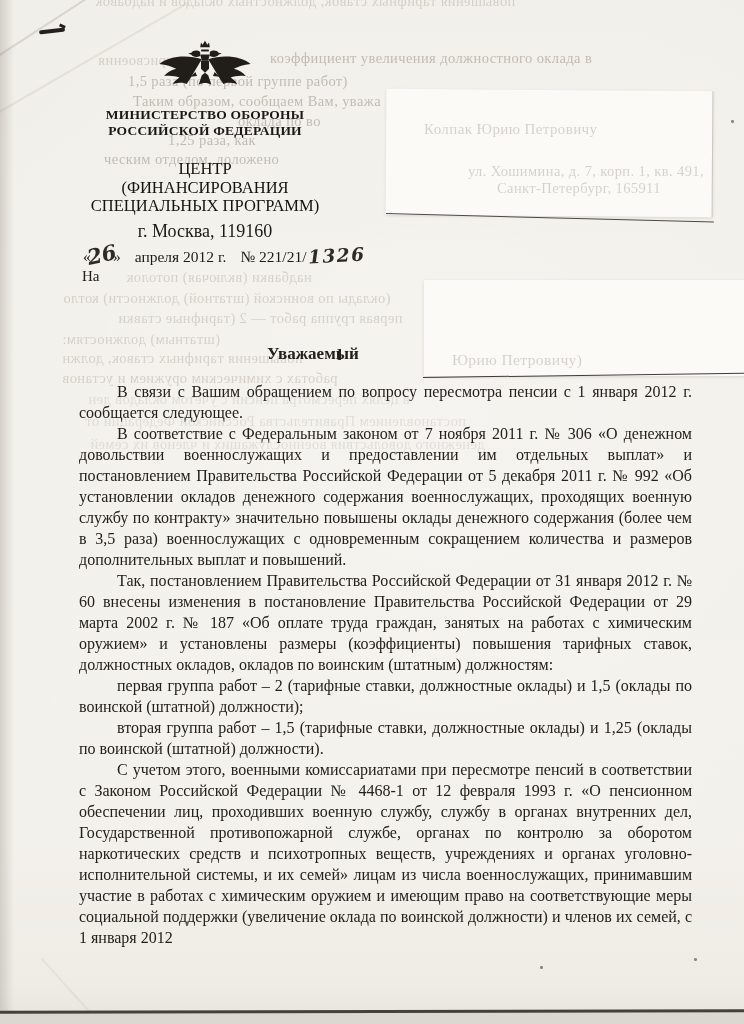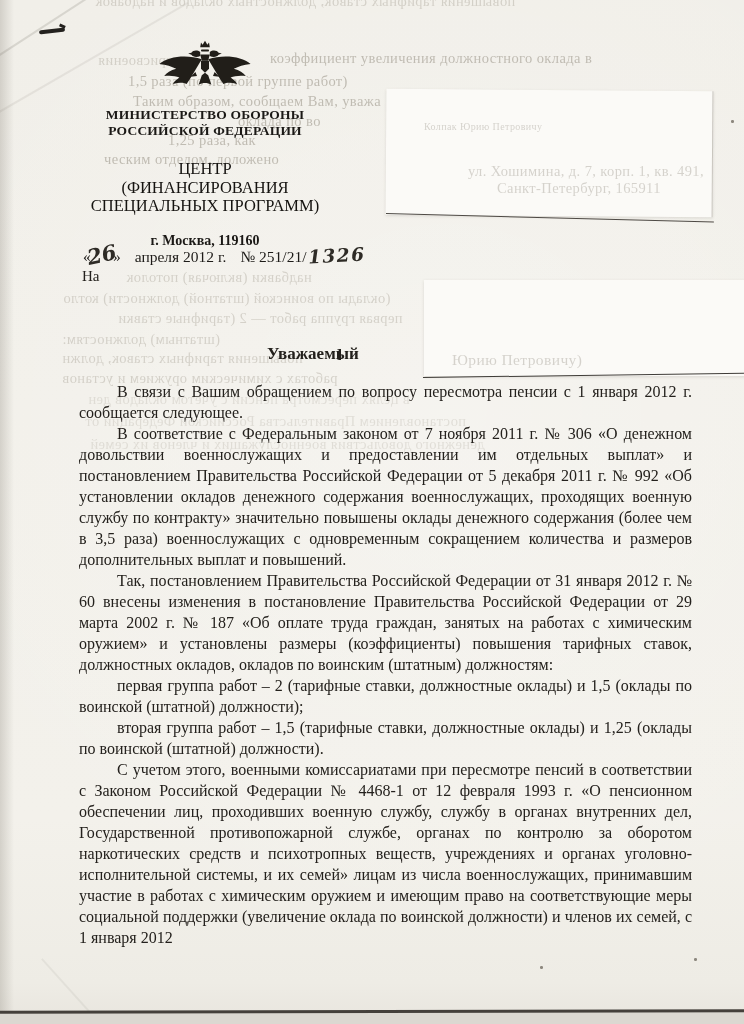--- a/index.html
+++ b/index.html
@@ -14,21 +14,21 @@
     background:linear-gradient(90deg,rgba(140,135,125,.30),rgba(140,135,125,0));}
   .crease{position:absolute;height:1.6px;background:rgba(115,110,100,.20);z-index:1;transform-origin:left center;}
   .pen-mark{position:absolute;left:39px;top:29px;width:26px;height:3.6px;background:#23211e;
     border-radius:2px;transform:rotate(-7deg);z-index:7;}
   .pen-mark::after{content:"";position:absolute;right:-1px;top:-3px;width:6px;height:2.5px;background:#23211e;transform:rotate(30deg);}
 
   
   .lh{position:absolute;left:55px;width:300px;text-align:center;z-index:6;}
   .lh-ministry{top:107px;font-weight:bold;font-size:13.5px;line-height:15.5px;letter-spacing:.2px;color:#1b1916;}
   .lh-center{top:160px;font-weight:normal;font-size:16.5px;line-height:18.5px;color:#151310;}
-  .lh-city{top:233px;font-weight:bold;font-size:14px;color:#1b1916;}
+  .lh-city{top:221px;font-weight:normal;font-size:18px;color:#1b1916;}
   .emblem{position:absolute;left:157px;top:40px;z-index:6;}
 
   .date-line{position:absolute;left:83px;top:242px;font-size:15.5px;z-index:6;color:#1d1b18;white-space:nowrap;}
   .hand{font-family:"DejaVu Serif",serif;font-style:italic;font-weight:bold;display:inline-block;color:#2e2b26;}
   .hand-day{font-size:21px;transform:rotate(-12deg);margin:0 -3px 0 -4px;}
   .hand-num{font-size:18.5px;transform:rotate(-3deg);letter-spacing:1.5px;margin-left:2px;}
   .sp{display:inline-block;width:14px;}
   .na{position:absolute;left:82px;top:268px;font-size:15px;z-index:6;}
 
   
@@ -84,21 +84,21 @@
   <span class="frag m" style="left:62px;top:370px;">работах с химическим оружием и установ</span>
   <span class="frag m xf" style="left:88px;top:391px;">в целях пересмотра пенсий с учетом окладов ден</span>
   <span class="frag m xf" style="left:85px;top:413px;">постановлением Правительства Российской Федерации от</span>
   <span class="frag m xf" style="left:90px;top:436px;">денежного довольствия военнослужащих и членов их семей</span>
 
   <div class="overlay" id="overlay1"></div>
   <div class="overlay-edge" id="overlay1-edge"></div>
   <div class="overlay" id="overlay2"></div>
   <div class="overlay-edge" id="overlay2-edge"></div>
 
-  <span class="frag soft" style="left:424px;top:121px;font-size:10px;text-align:center;">Колпак Юрию Петровичу</span>
+  <span class="frag soft" style="left:424px;top:121px;font-size:15px;text-align:center;">Колпак Юрию Петровичу</span>
   <span class="frag soft" style="left:468px;top:163px;">ул. Хошимина, д. 7, корп. 1, кв. 491,</span>
   <span class="frag soft" style="left:497px;top:180px;">Санкт-Петербург, 165911</span>
   <span class="frag soft" style="left:452px;top:342px;font-size:15.5px;margin-top:9px;">Юрию Петровичу)</span>
 
   <div class="emblem">
     <svg width="96" height="56" viewBox="0 0 120 70" aria-hidden="true">
       <g fill="#211e19">
         <path d="M57 6 l3 -5 3 5 2 -3 1 6 h-12 l1 -6 z"></path>
         <rect x="55" y="12" width="10" height="2.5" rx="1"></rect>
         <path d="M54 15 c-4 -3 -9 -2 -11 1 l-4 1 4 1.5 c2 3 7 3.5 11 1.5 z"></path>
@@ -119,21 +119,21 @@
     <div>РОССИЙСКОЙ ФЕДЕРАЦИИ</div>
   </div>
   <div class="lh lh-center">
     <div>ЦЕНТР</div>
     <div>(ФИНАНСИРОВАНИЯ</div>
     <div>СПЕЦИАЛЬНЫХ ПРОГРАММ)</div>
   </div>
   <div class="lh lh-city">г. Москва, 119160</div>
 
   <div class="date-line">
-    <span>«</span><span class="hand hand-day">26</span><span>»</span><span class="sp"></span><span>апреля 2012 г.</span><span class="sp"></span><span>№ 251/21/</span><span class="hand hand-num">1326</span>
+    <span>«</span><span class="hand hand-day">26</span><span>»</span><span class="sp"></span><span>апреля 2012 г.</span><span class="sp"></span><span>№ 221/21/</span><span class="hand hand-num">1326</span>
   </div>
   <div class="na">На</div>
 
   <div class="salutation">Уважаемый</div>
   <div class="partial-letter">Ю</div>
 
   <div class="body-text">
     <p>В связи с Вашим обращением по вопросу пересмотра пенсии с 1 января 2012 г. сообщается следующее.</p>
     <p>В соответствие с Федеральным законом от 7 ноября 2011 г. № 306 «О денежном довольствии военнослужащих и предоставлении им отдельных выплат» и постановлением Правительства Российской Федерации от 5 декабря 2011 г. № 992 «Об установлении окладов денежного содержания военнослужащих, проходящих военную службу по контракту» значительно повышены оклады денежного содержания (более чем в 3,5 раза) военнослужащих с одновременным сокращением количества и размеров дополнительных выплат и повышений.</p>
     <p>Так, постановлением Правительства Российской Федерации от 31 января 2012 г. № 60 внесены изменения в постановление Правительства Российской Федерации от 29 марта 2002 г. № 187 «Об оплате труда граждан, занятых на работах с химическим оружием» и установлены размеры (коэффициенты) повышения тарифных ставок, должностных окладов, окладов по воинским (штатным) должностям:</p>

